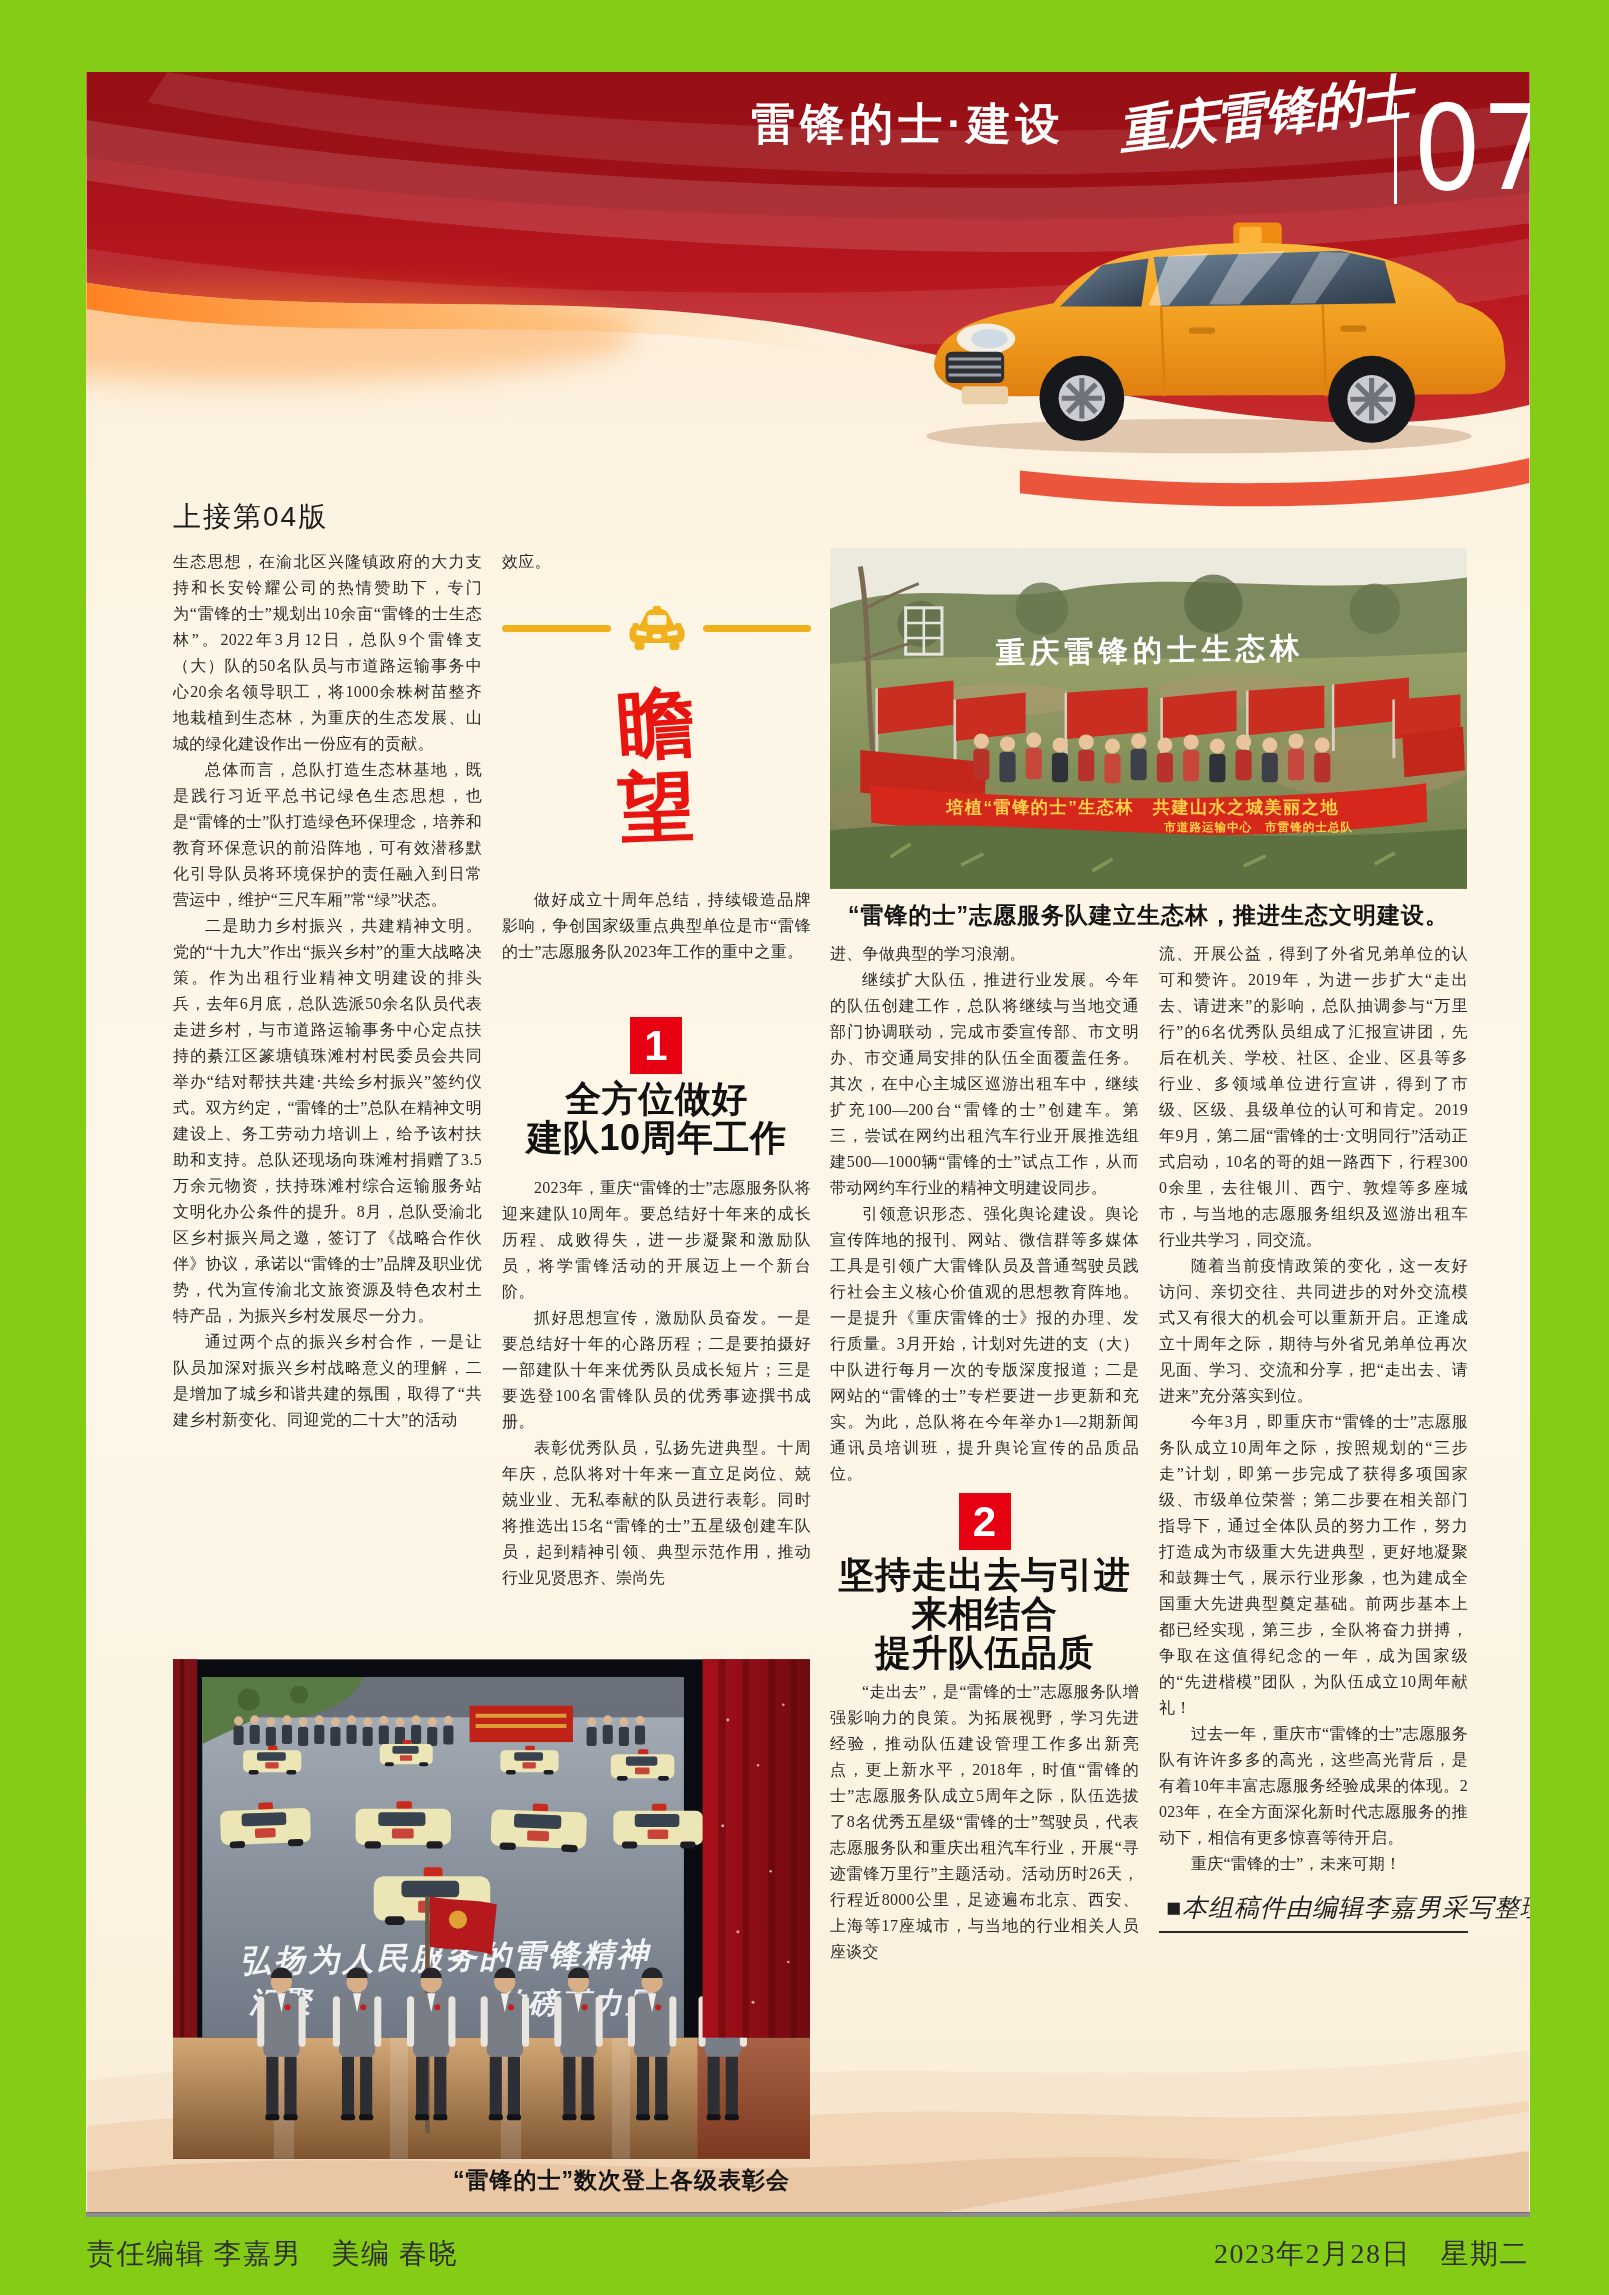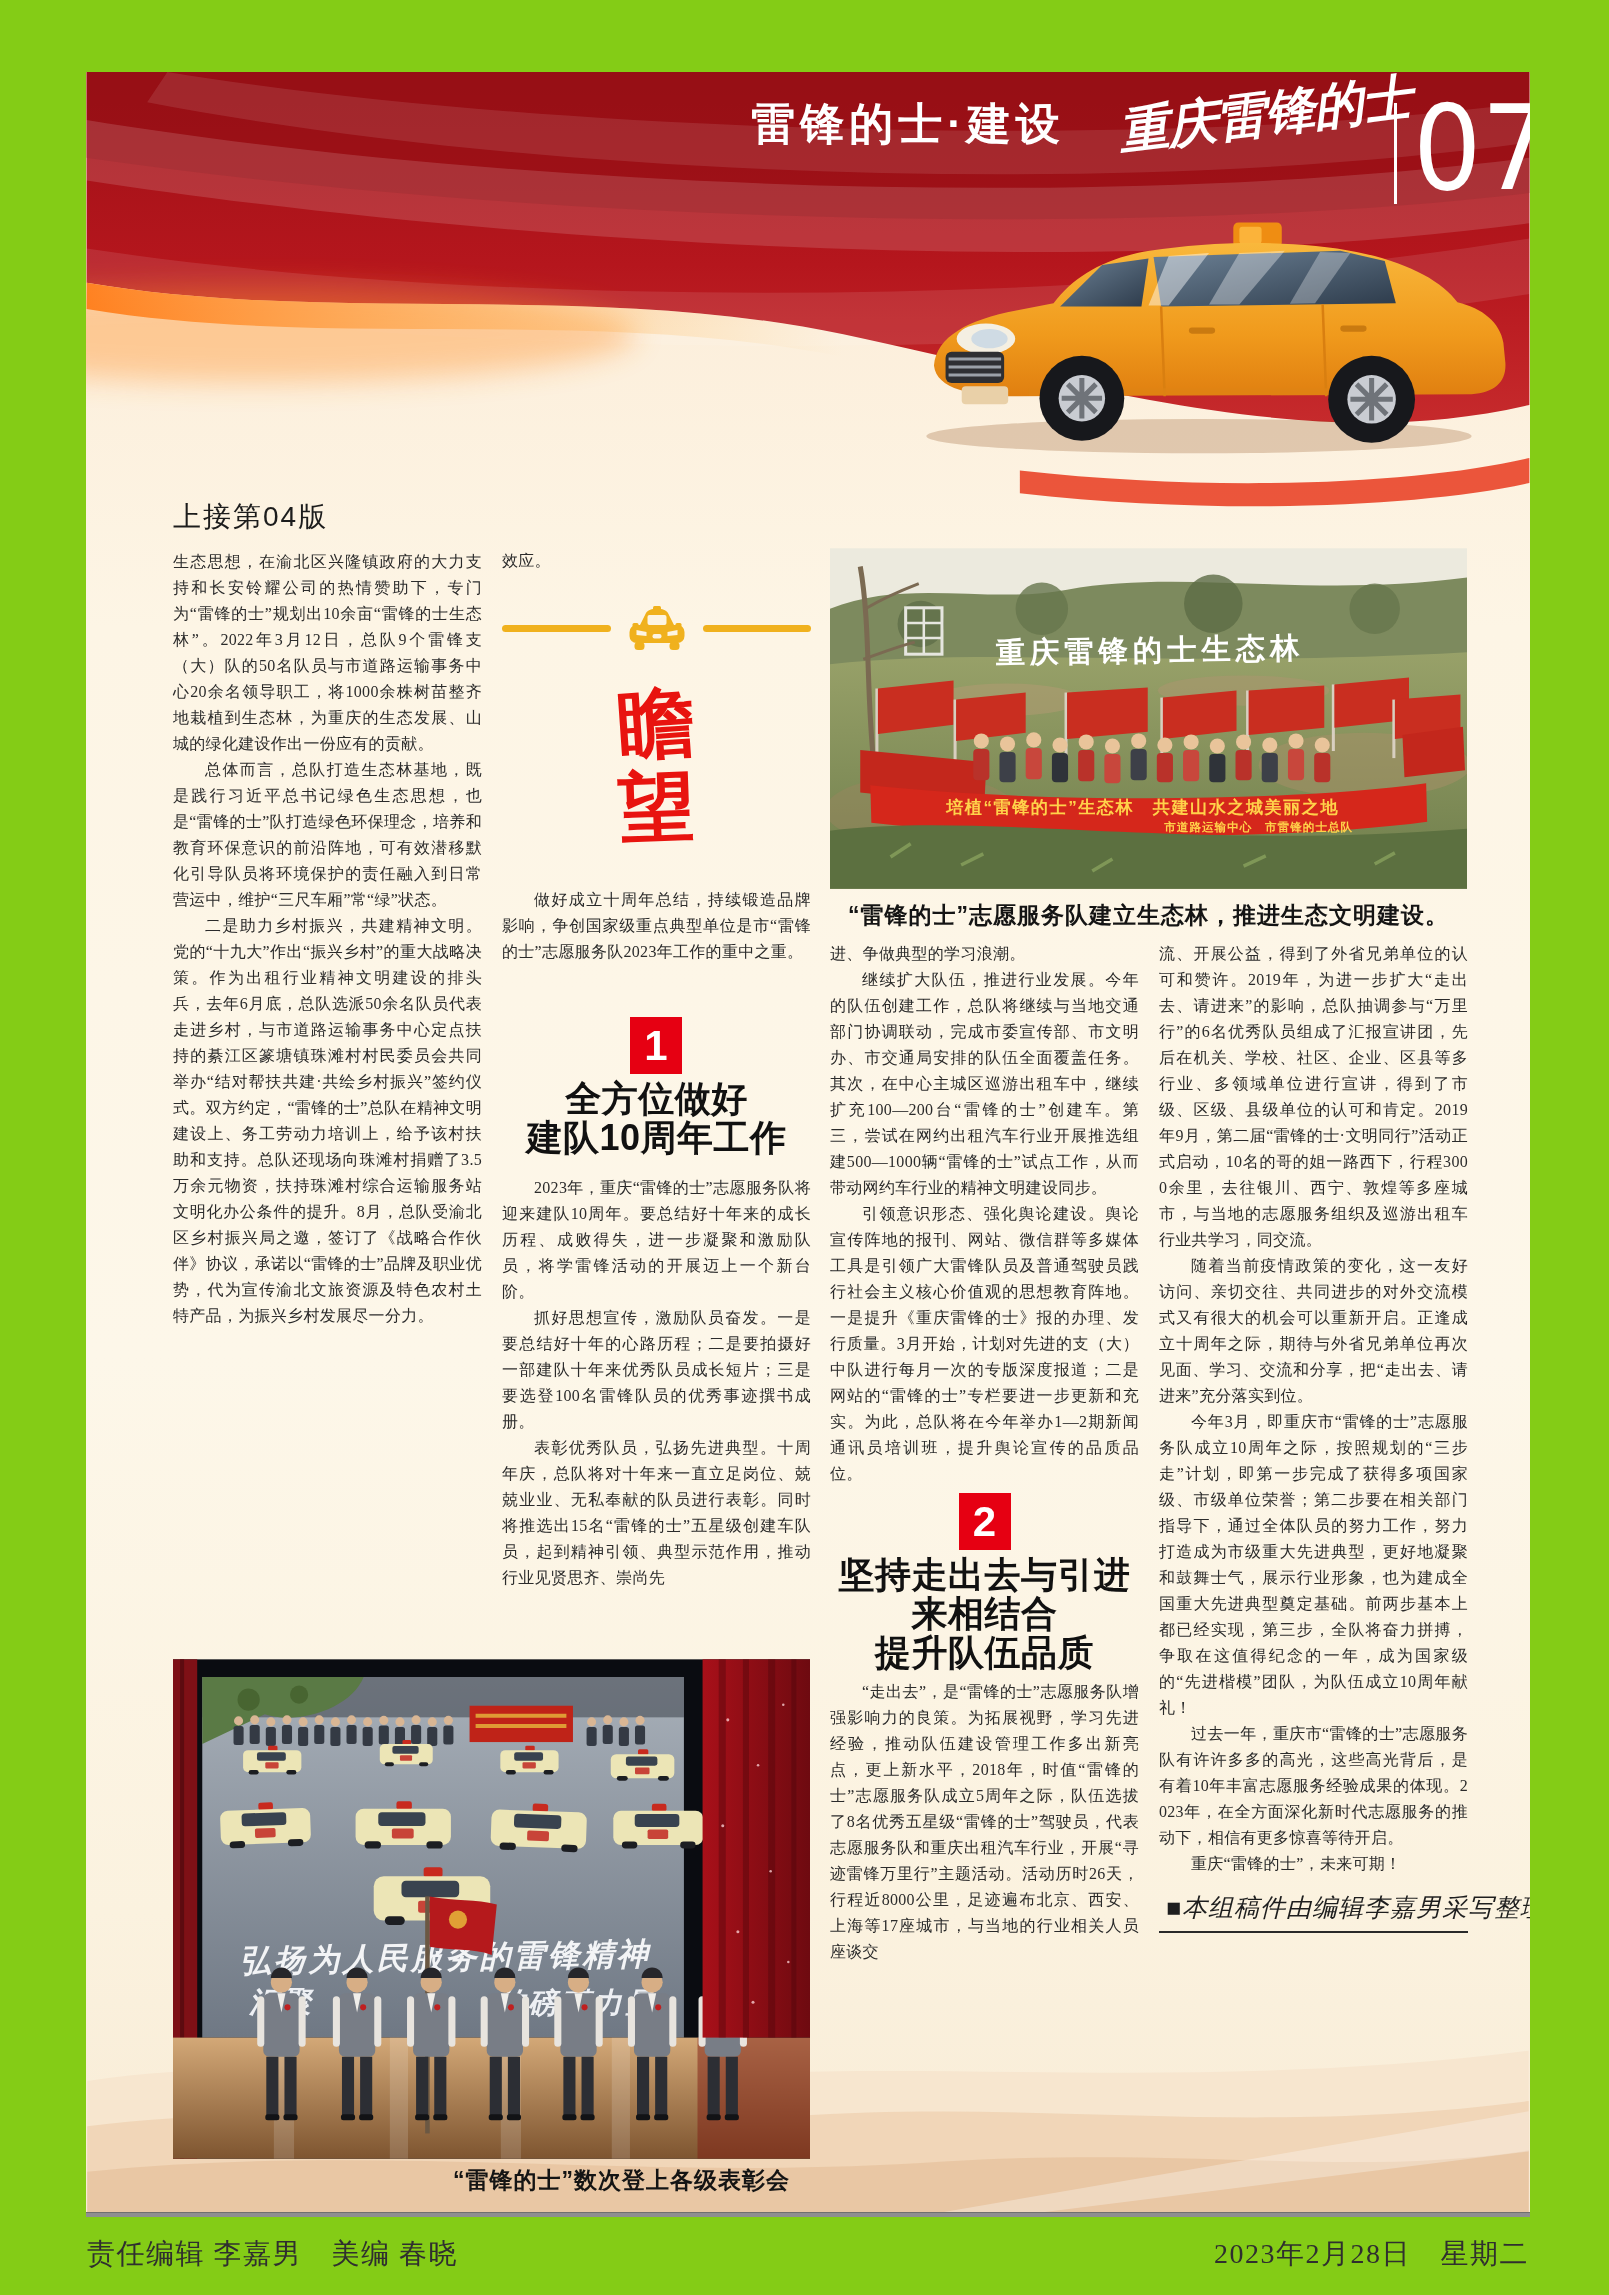--- a/index.html
+++ b/index.html
@@ -116,23 +116,24 @@
       <circle cx="962" cy="442" r="86" fill="#17181c"></circle>
       <circle cx="962" cy="442" r="48" fill="#c9ccd2"></circle>
       <path d="M962,400 v84 M920,442 h84 M932,412 l60,60 M932,472 l60,-60" stroke="#6f7379" stroke-width="10"></path>
     </svg>
 
     <div class="abs cont-note">上接第04版</div>
     <div class="abs col" style="left:87px;top:477px;">
       <p class="para">生态思想，在渝北区兴隆镇政府的大力支持和长安铃耀公司的热情赞助下，专门为“雷锋的士”规划出10余亩“雷锋的士生态林”。2022年3月12日，总队9个雷锋支（大）队的50名队员与市道路运输事务中心20余名领导职工，将1000余株树苗整齐地栽植到生态林，为重庆的生态发展、山城的绿化建设作出一份应有的贡献。</p>
       <p class="para ind">总体而言，总队打造生态林基地，既是践行习近平总书记绿色生态思想，也是“雷锋的士”队打造绿色环保理念，培养和教育环保意识的前沿阵地，可有效潜移默化引导队员将环境保护的责任融入到日常营运中，维护“三尺车厢”常“绿”状态。</p>
       <p class="para ind">二是助力乡村振兴，共建精神文明。党的“十九大”作出“振兴乡村”的重大战略决策。作为出租行业精神文明建设的排头兵，去年6月底，总队选派50余名队员代表走进乡村，与市道路运输事务中心定点扶持的綦江区篆塘镇珠滩村村民委员会共同举办“结对帮扶共建·共绘乡村振兴”签约仪式。双方约定，“雷锋的士”总队在精神文明建设上、务工劳动力培训上，给予该村扶助和支持。总队还现场向珠滩村捐赠了3.5万余元物资，扶持珠滩村综合运输服务站文明化办公条件的提升。8月，总队受渝北区乡村振兴局之邀，签订了《战略合作伙伴》协议，承诺以“雷锋的士”品牌及职业优势，代为宣传渝北文旅资源及特色农村土特产品，为振兴乡村发展尽一分力。</p>
-    </div>
-
-    <div class="abs col" style="left:416px;top:477px;font-family:Liberation Mono, monospace;">
+      <p class="para ind">通过两个点的振兴乡村合作，一是让队员加深对振兴乡村战略意义的理解，二是增加了城乡和谐共建的氛围，取得了“共建乡村新变化、同迎党的二十大”的活动</p>
+    </div>
+
+    <div class="abs col" style="left:416px;top:477px;">
       <p class="para">效应。</p>
     </div>
     <div class="divider abs">
       <div class="bar"></div>
       <svg width="66" height="48" viewBox="0 0 130 96">
         <rect x="57" y="4" width="16" height="12" rx="3" fill="#f0b11d"></rect>
         <path d="M28,48 L42,20 C45,13 52,10 60,10 H70 C78,10 85,13 88,20 L102,48 Z" fill="#f0b11d"></path>
         <rect x="10" y="42" width="110" height="36" rx="14" fill="#f0b11d"></rect>
         <rect x="46" y="22" width="38" height="20" rx="4" fill="#fdf4e1"></rect>
         <rect x="16" y="38" width="12" height="10" rx="3" fill="#f0b11d"></rect>

